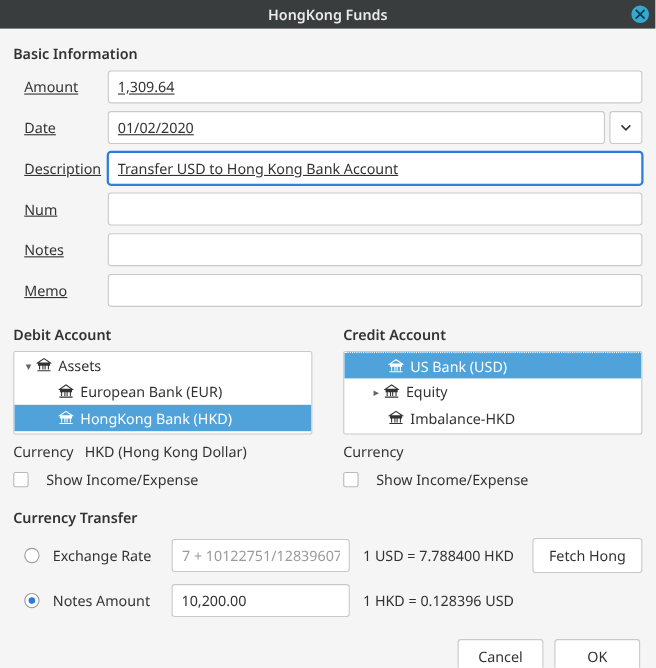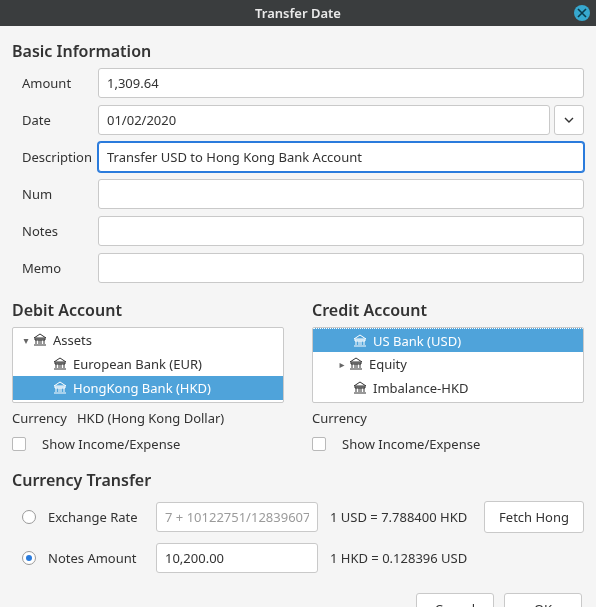--- a/index.html
+++ b/index.html
@@ -2,22 +2,22 @@
 <html><head>
 <meta charset="utf-8">
 <style>
 * { box-sizing: border-box; margin: 0; padding: 0; font-family: "Segoe UI", "Noto Sans", Arial, sans-serif; font-size: 13px; color: #333; }
 body { background: #f5f5f5; width: 596px; height: 607px; overflow: hidden; }
 .titlebar { background: #3a3d3e; height: 26px; display: flex; align-items: center; justify-content: center; position: relative; }
 .titlebar-title { color: #eaeaea; font-weight: 600; font-size: 13px; }
 .titlebar-close { position: absolute; right: 6px; top: 5px; width: 16px; height: 16px; border-radius: 50%; background: #36a8cf; display: flex; align-items: center; justify-content: center; cursor: pointer; }
 .titlebar-close svg { width: 10px; height: 10px; }
 .content { padding: 10px 12px; }
-.section-h { font-weight: 600; font-size: 16px; margin: 4px 0 6px 0; color: #333; }
-.form-row { display: flex; align-items: center; margin-bottom: 7px; }
+.section-h { font-weight: 600; font-size: 13px; margin: 4px 0 6px 0; color: #333; }
+.form-row { display: flex; align-items: center; margin-bottom: 7px; text-decoration: underline; }
 .form-label { width: 86px; padding-left: 10px; color: #333; }
 .form-input { flex: 1; height: 30px; background: #fff; border: 1px solid #c9c9c9; border-radius: 3px; padding: 0 8px; color: #333; outline: none; }
 .date-wrap { flex: 1; display: flex; gap: 4px; }
 .date-btn { width: 30px; height: 30px; background: #fff; border: 1px solid #c9c9c9; border-radius: 3px; display: flex; align-items: center; justify-content: center; cursor: pointer; }
 .accounts { display: grid; grid-template-columns: 1fr 1fr; gap: 28px; margin-top: 12px; }
 .acc-col { }
 .tree { background: #fff; border: 1px solid #c9c9c9; border-radius: 2px; height: 76px; overflow: hidden; margin-top: 4px; }
 .tree-row { display: flex; align-items: center; height: 24px; padding-left: 6px; cursor: pointer; }
 .tree-row.sel { background: #4fa3da; color: #fff; }
 .tree-row.sel * { color: #fff; }
@@ -40,21 +40,21 @@
 .ct-input.disabled { color: #9b9b9b; background: #fff; }
 .ct-hint { color: #333; flex: 1; }
 .ct-btn { height: 32px; padding: 0 14px; background: #fff; border: 1px solid #c9c9c9; border-radius: 3px; cursor: pointer; }
 .footer { display: flex; justify-content: flex-end; gap: 10px; margin-top: 20px; padding-right: 2px; }
 .footer .btn { height: 32px; width: 78px; background: #fff; border: 1px solid #c9c9c9; border-radius: 3px; cursor: pointer; text-align: center; line-height: 30px; }
 </style>
 </head>
 <body>
 
 <div class="titlebar">
-  <div class="titlebar-title">Transfer Date</div>
+  <div class="titlebar-title">HongKong Funds</div>
   <div class="titlebar-close">
     <svg viewBox="0 0 10 10">
         <path d="M1 1 L9 9 M9 1 L1 9" stroke="#0a3b4d" stroke-width="1.6" fill="none"></path>
       </svg>
   </div>
 </div>
 
 <div class="content">
 
   <div class="section-h">Basic Information</div>

